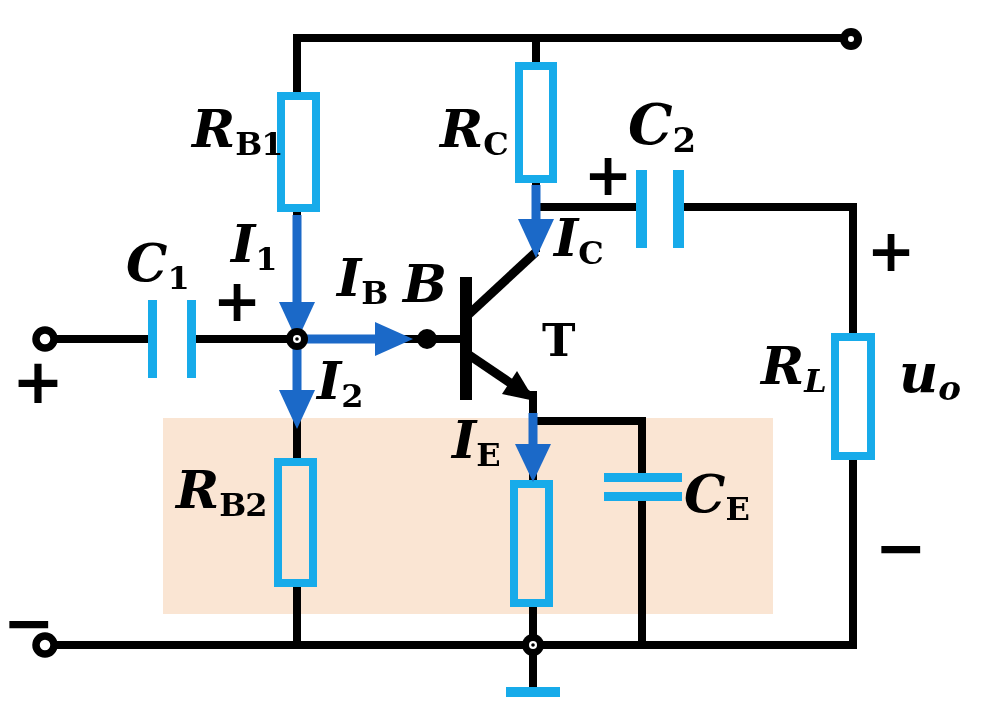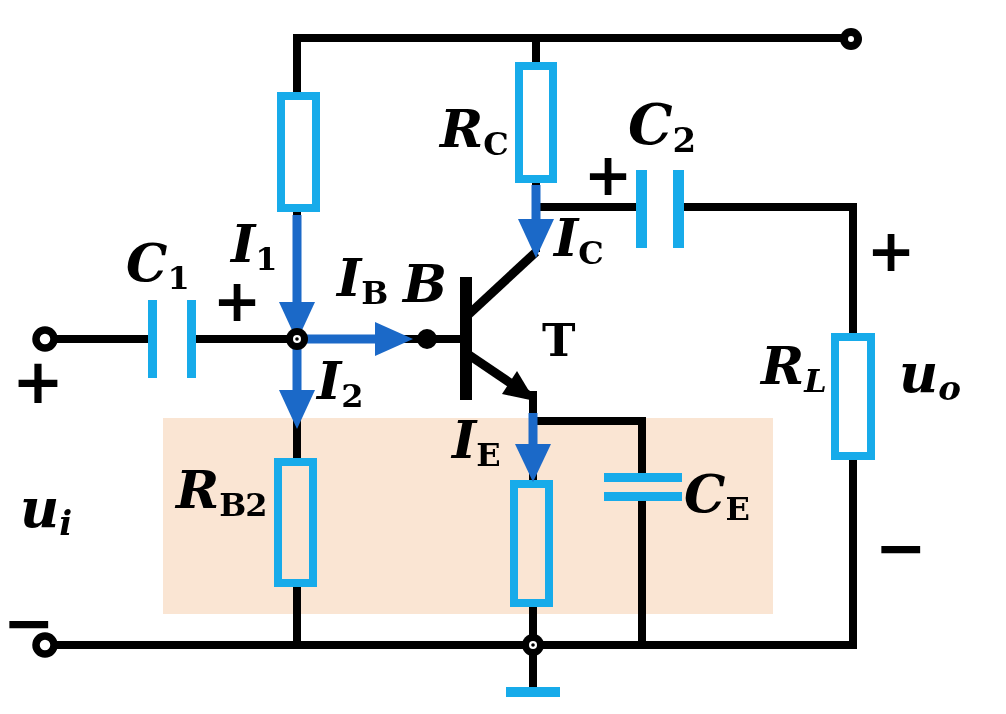--- a/index.html
+++ b/index.html
@@ -116,29 +116,29 @@
     <g text-anchor="middle" font-size="62" class="sign">
       <text x="38" y="381" dominant-baseline="central" class="sign">+</text>
       <text x="237" y="301" dominant-baseline="central" font-size="58" class="sign">+</text>
       <text x="608" y="175" dominant-baseline="central" font-size="58" class="sign">+</text>
       <text x="891" y="251" dominant-baseline="central" font-size="58" class="sign">+</text>
       <text x="29" y="622" dominant-baseline="central" class="sign">−</text>
       <text x="901" y="547" dominant-baseline="central" class="sign">−</text>
     </g>
   </svg>
 
+  <div class="lbl" style="left:192px;top:103px"><span>R</span><span class="s">B1</span></div>
   <div class="lbl" style="left:440px;top:103px"><span>R</span><span class="s">C</span></div>
   <div class="lbl" style="left:126px;top:237px"><span>C</span><span class="s">1</span></div>
   <div class="lbl" style="left:231px;top:218px"><span>I</span><span class="s">1</span></div>
   <div class="lbl" style="left:337px;top:252px"><span>I</span><span class="s">B</span></div>
   <div class="lbl" style="left:403px;top:258px"><span>B</span></div>
   <div class="lbl sz56" style="left:628px;top:96px"><span>C</span><span class="s">2</span></div>
   <div class="lbl" style="left:554px;top:212px"><span>I</span><span class="s">C</span></div>
   <div class="lbl upright sz45" style="left:542px;top:318px"><span>T</span></div>
   <div class="lbl" style="left:317px;top:355px"><span>I</span><span class="s">2</span></div>
   <div class="lbl" style="left:176px;top:464px"><span>R</span><span class="s">B2</span></div>
-  <div class="lbl isub sz54" style="left:20px;top:481px"><span>u</span><span class="s">i</span></div>
   <div class="lbl" style="left:452px;top:414px"><span>I</span><span class="s">E</span></div>
   <div class="lbl" style="left:684px;top:468px"><span>C</span><span class="s">E</span></div>
   <div class="lbl isub sz54" style="left:899px;top:346px"><span>u</span><span class="s">o</span></div>
   <div class="lbl isub" style="left:761px;top:340px"><span>R</span><span class="s">L</span></div>
 
 </div>
 
 </body></html>

